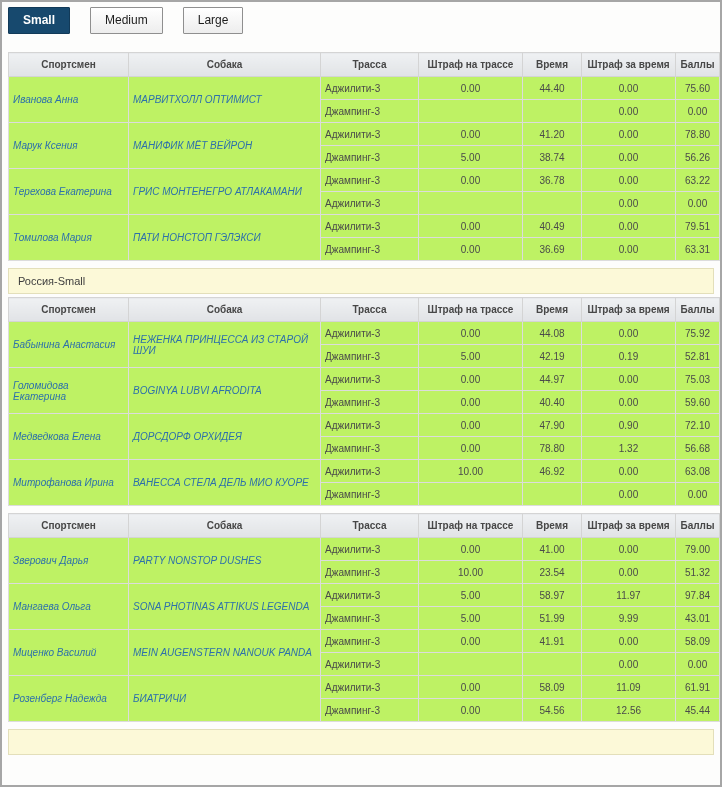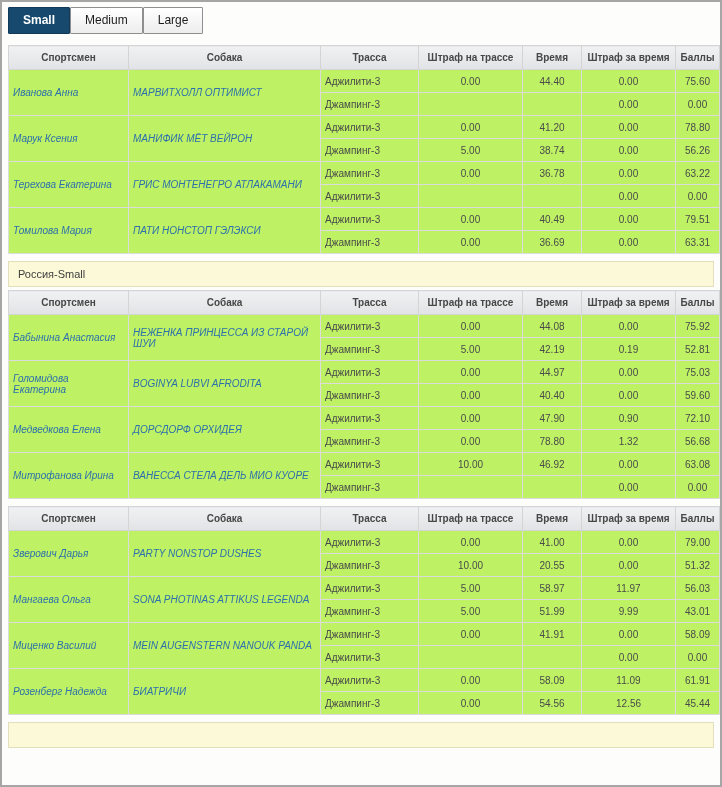--- a/index.html
+++ b/index.html
@@ -9,21 +9,21 @@
     background: #e9e9e9;
   }
   .frame {
     width: 722px; height: 787px;
     border: 2px solid #a6a6a6;
     background: #fdfdfc;
     padding: 5px 6px;
     overflow: hidden;
   }
   
-  .tabs { display: flex; gap: 0; margin-bottom: 11px; }
+  .tabs { display: flex; gap: 20px; margin-bottom: 18px; }
   .tab {
     font-size: 12px;
     padding: 5px 14px 6px 14px;
     border: 1px solid #8f8f8f;
     background: linear-gradient(#ffffff, #ededed);
     color: #1c1c1c;
     cursor: pointer;
     border-radius: 1px;
   }
   .tab.active {
@@ -285,32 +285,32 @@
               <td class="c-dog w1" rowspan="2"><span class="link">PARTY NONSTOP DUSHES</span></td>
               <td class="c-course w2">Аджилити-3</td>
               <td class="c-num w3">0.00</td>
               <td class="c-num w4">41.00</td>
               <td class="c-num w5">0.00</td>
               <td class="c-num w6">79.00</td>
             </tr>
             <tr>
               <td class="c-course w2">Джампинг-3</td>
               <td class="c-num w3">10.00</td>
-              <td class="c-num w4">20.55</td>
+              <td class="c-num w4">23.54</td>
               <td class="c-num w5">0.00</td>
               <td class="c-num w6">51.32</td>
             </tr>
             <tr>
               <td class="c-athlete w0" rowspan="2"><span class="link">Мангаева Ольга</span></td>
               <td class="c-dog w1" rowspan="2"><span class="link">SONA PHOTINAS ATTIKUS LEGENDA</span></td>
               <td class="c-course w2">Аджилити-3</td>
               <td class="c-num w3">5.00</td>
               <td class="c-num w4">58.97</td>
               <td class="c-num w5">11.97</td>
-              <td class="c-num w6">56.03</td>
+              <td class="c-num w6">97.84</td>
             </tr>
             <tr>
               <td class="c-course w2">Джампинг-3</td>
               <td class="c-num w3">5.00</td>
               <td class="c-num w4">51.99</td>
               <td class="c-num w5">9.99</td>
               <td class="c-num w6">43.01</td>
             </tr>
             <tr>
               <td class="c-athlete w0" rowspan="2"><span class="link">Миценко Василий</span></td>

